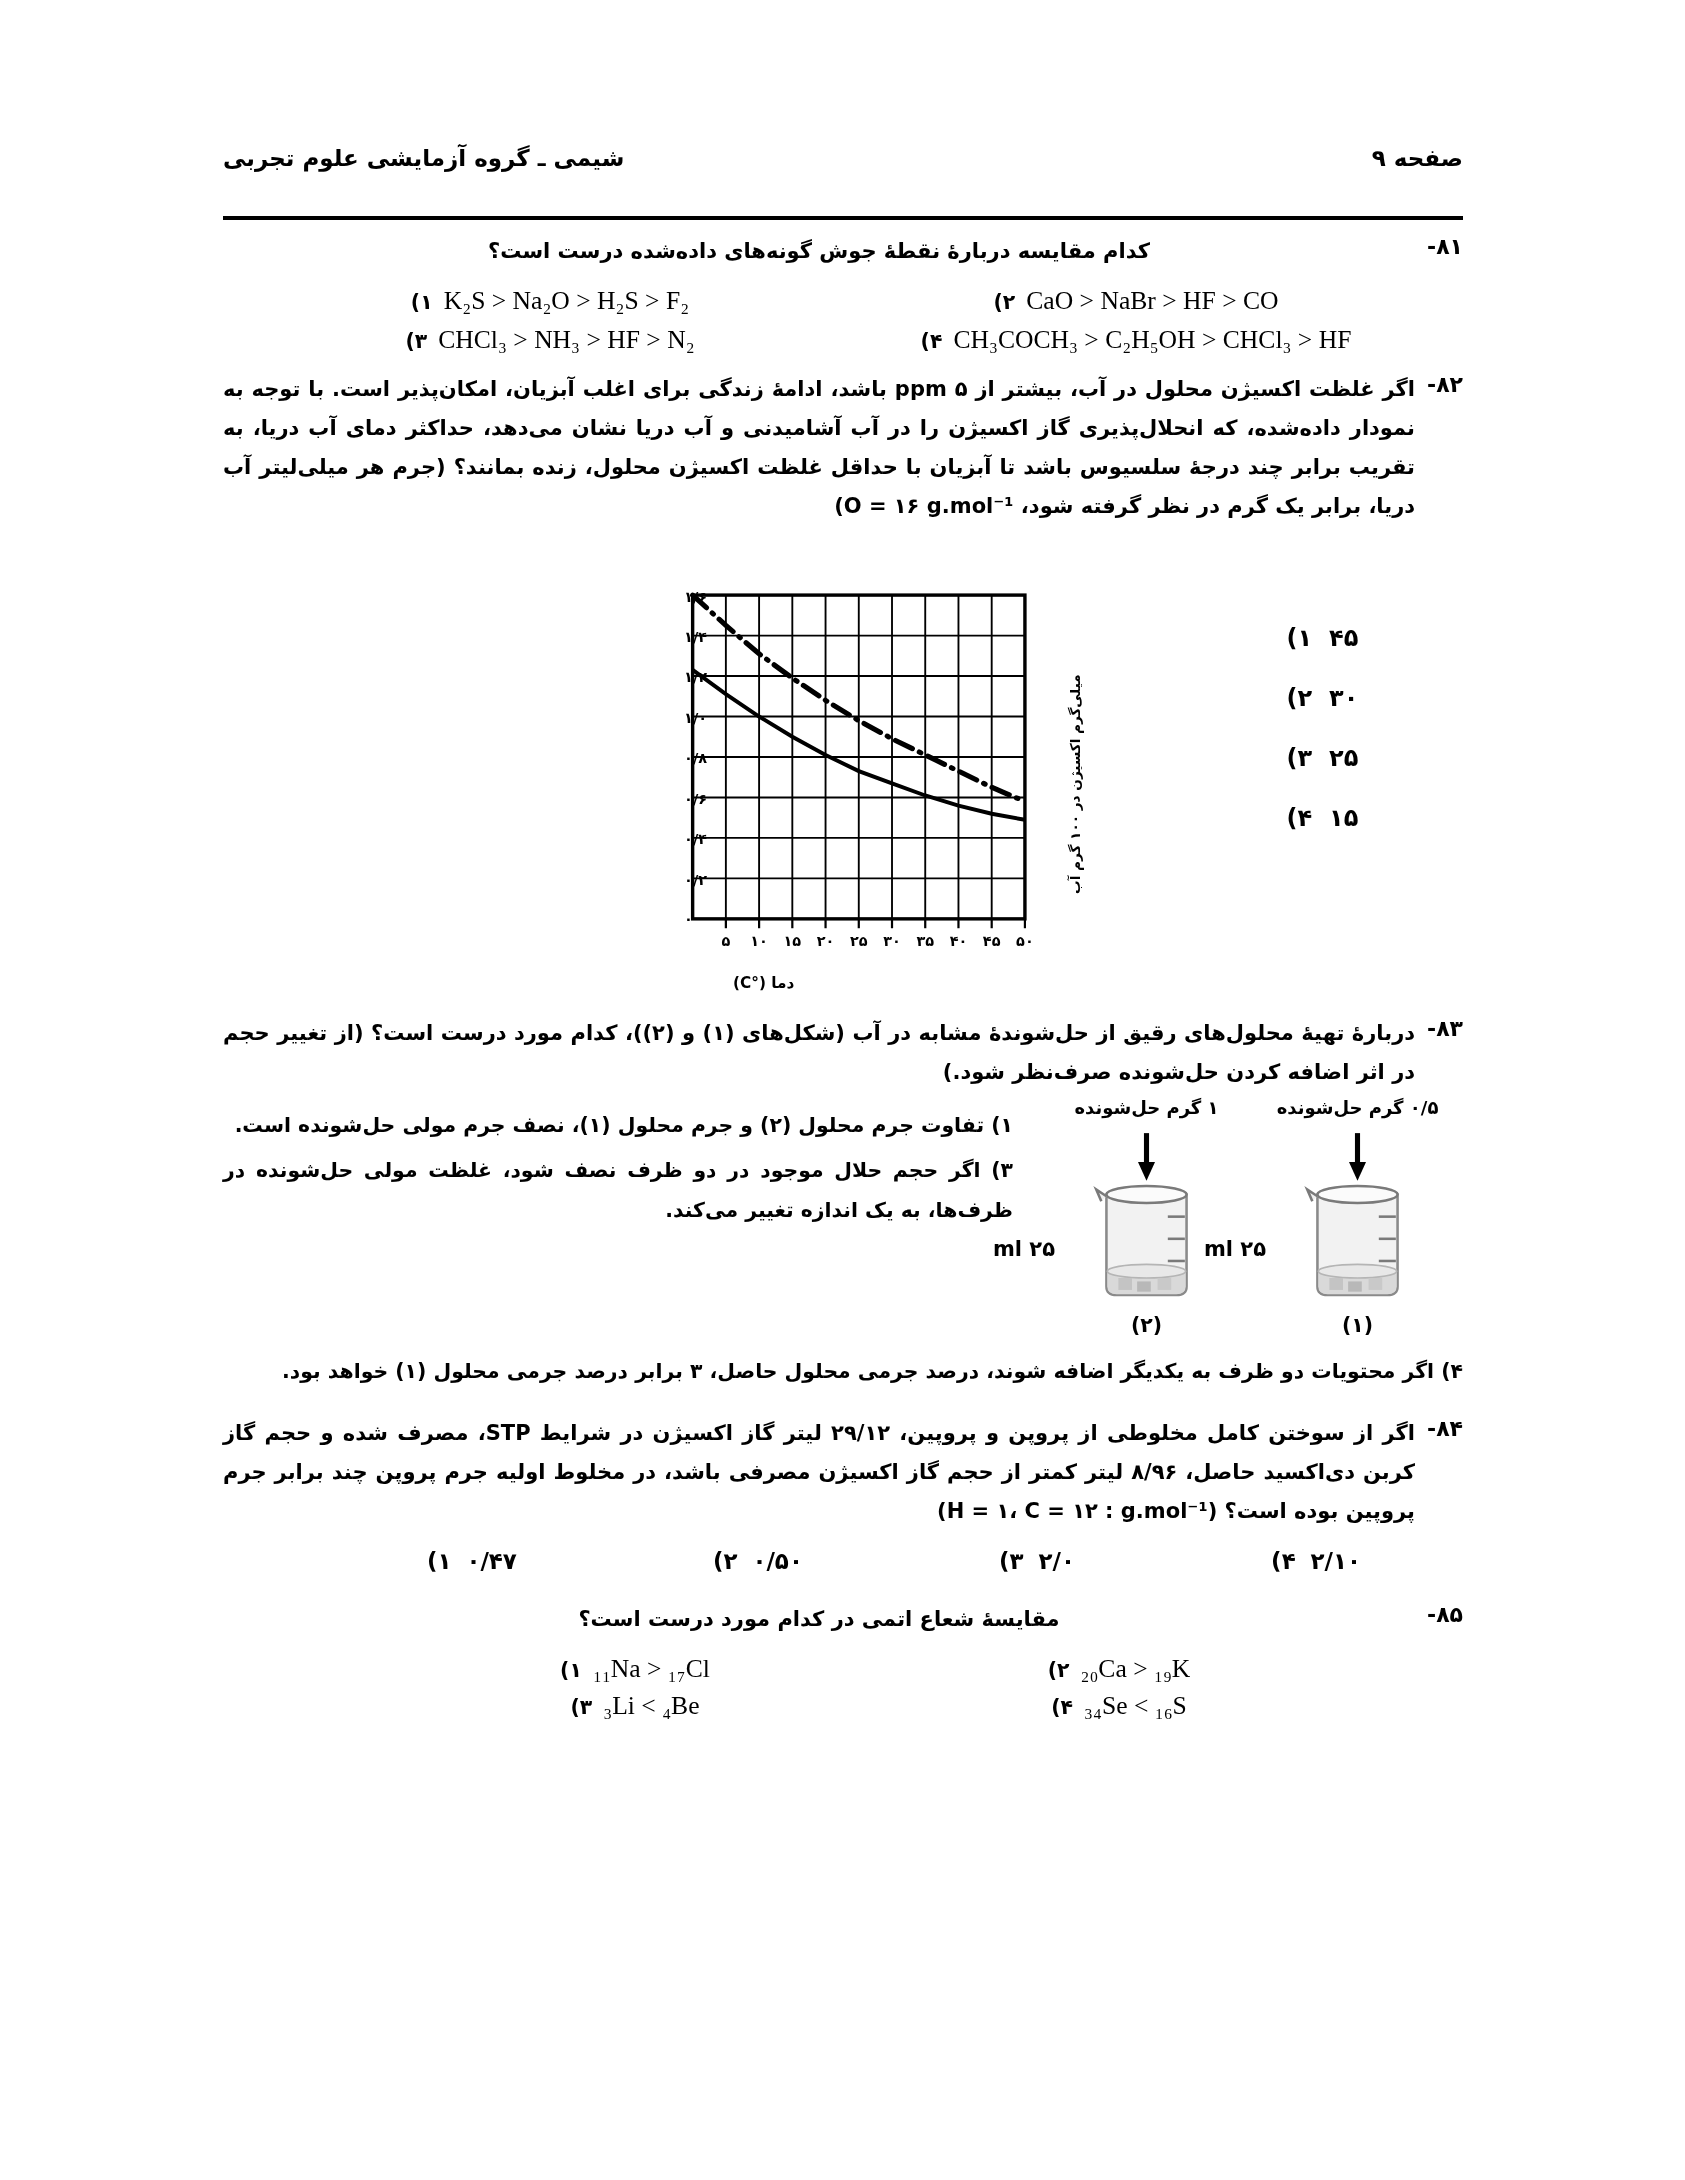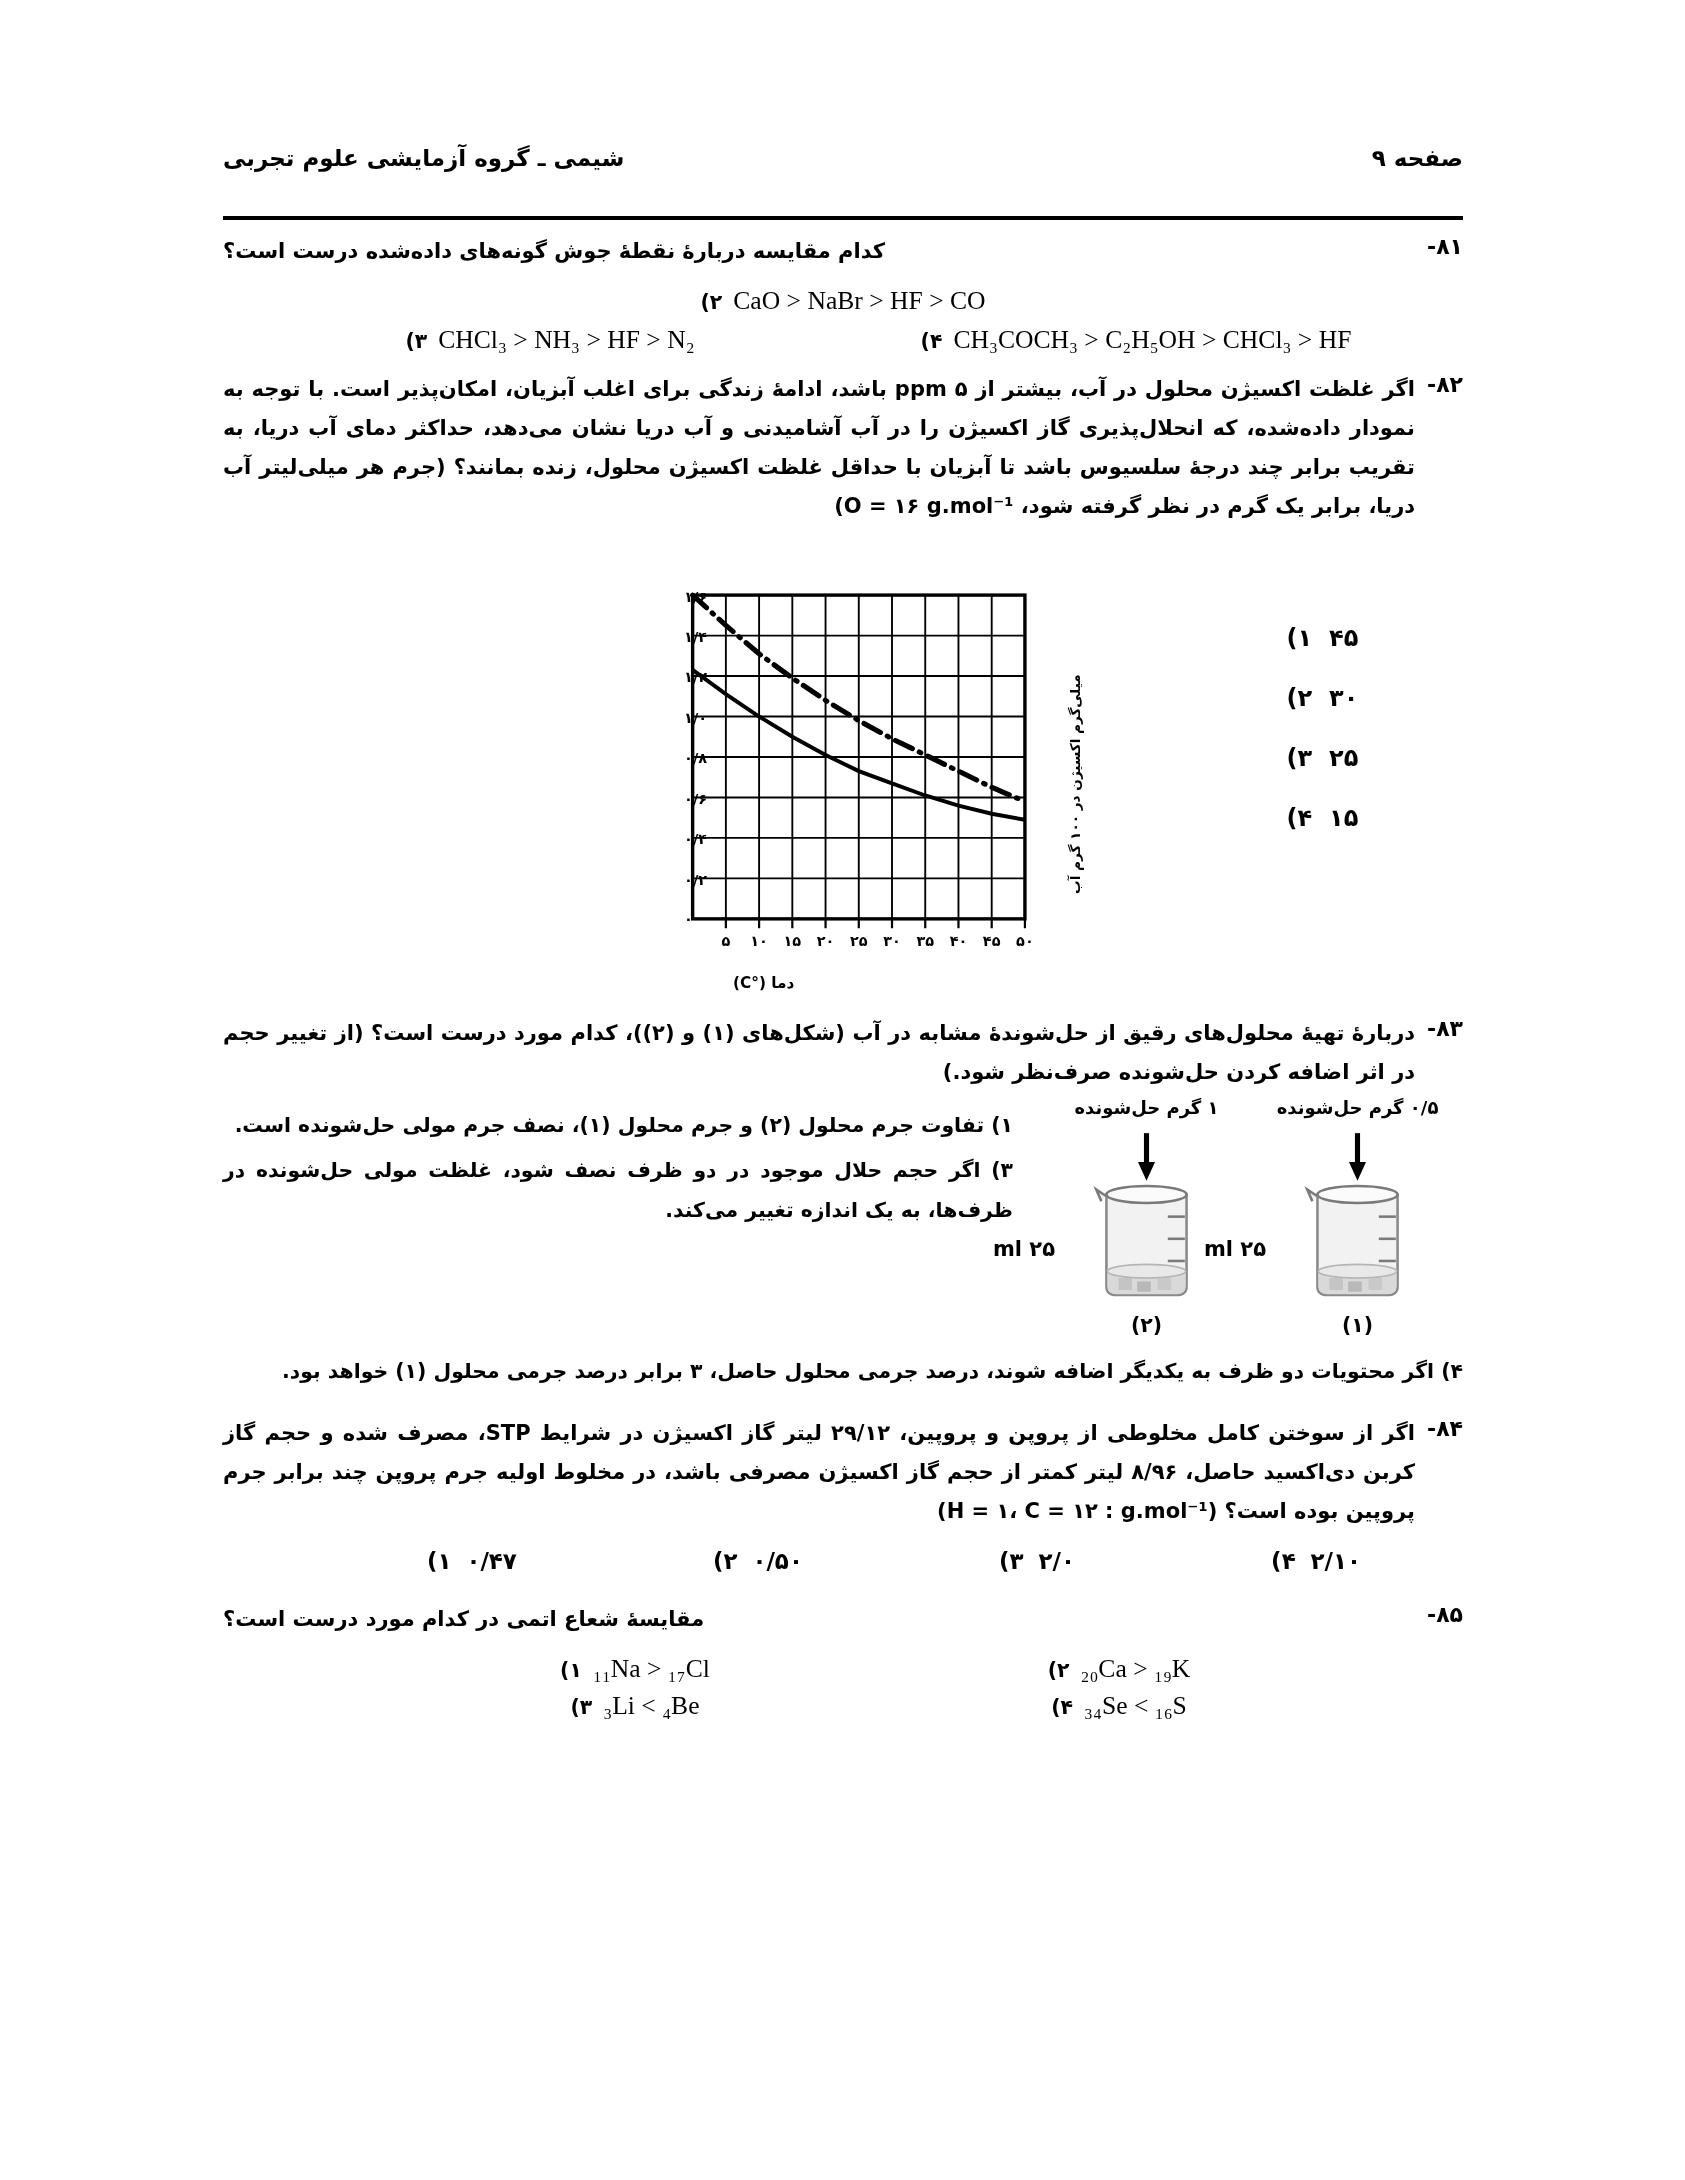--- a/index.html
+++ b/index.html
@@ -64,21 +64,21 @@
     padding-top: 1.7px;
   }
   .qtext {
     font-weight: bold;
     font-size: 21px;
     line-height: 1.85;
     text-align: justify;
     flex: 1;
   }
   .qtext-right {
-    text-align: left;
+    text-align: center;
   }
 
   
   .opt-grid {
     display: flex;
     flex-direction: row;
     justify-content: space-between;
     margin-top: 15.3px;
     padding-right: 34px;
     padding-left: 34px;
@@ -250,20 +250,24 @@
 
   <div class="qblock" style="top:232px;">
     <div class="qline">
       <span class="qnum">۸۱-</span>
       <span class="qtext qtext-right">کدام مقایسه دربارهٔ نقطهٔ جوش گونه‌های داده‌شده درست است؟</span>
     </div>
     <div class="opt-grid">
       <div class="opt-cell">
         <span class="formula">CaO &gt; NaBr &gt; HF &gt; CO</span>
         <span class="onum">۲)</span>
+      </div>
+      <div class="opt-cell">
+        <span class="formula">K₂S &gt; Na₂O &gt; H₂S &gt; F₂</span>
+        <span class="onum">۱)</span>
       </div>
     </div>
     <div class="opt-grid" style="margin-top:8.5px;">
       <div class="opt-cell">
         <span class="formula">CH₃COCH₃ &gt; C₂H₅OH &gt; CHCl₃ &gt; HF</span>
         <span class="onum">۴)</span>
       </div>
       <div class="opt-cell">
         <span class="formula">CHCl₃ &gt; NH₃ &gt; HF &gt; N₂</span>
         <span class="onum">۳)</span>

